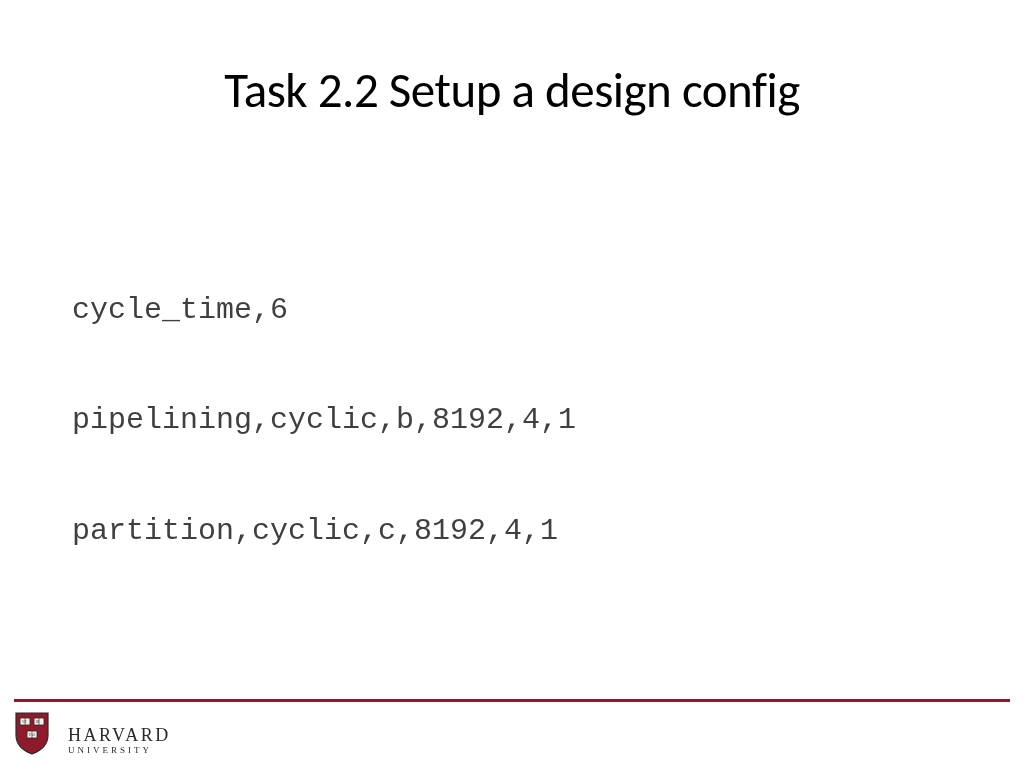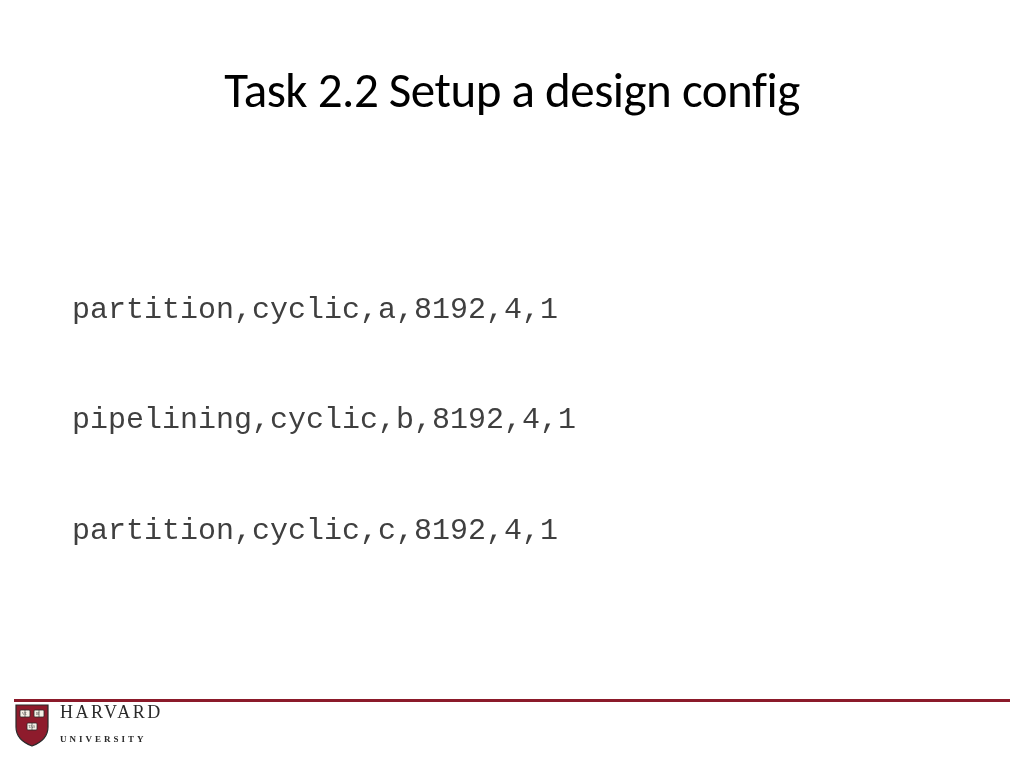--- a/index.html
+++ b/index.html
@@ -35,24 +35,24 @@
     position: absolute;
     left: 14px;
     right: 14px;
     bottom: 66px;
     height: 3px;
     background: #8b1a2a;
   }
   .footer {
     position: absolute;
     left: 14px;
-    bottom: 21px;
+    bottom: 13px;
     display: flex;
-    align-items: flex-start;
-    gap: 10px;
+    align-items: flex-end;
+    gap: 18px;
   }
   .crest {
     width: 36px;
     height: 44px;
     position: relative;
   }
   .crest svg { width: 36px; height: 44px; display: block; }
   .brand-text {
     display: flex;
     flex-direction: column;
@@ -61,33 +61,33 @@
     color: #2a2a2a;
   }
   .brand-main {
     font-size: 18px;
     letter-spacing: 2.5px;
     font-weight: 400;
   }
   .brand-sub {
     font-size: 9px;
     letter-spacing: 3px;
-    margin-top: 14px;
-    font-weight: 700;
+    margin-top: 2px;
+    font-weight: 400;
   }
 </style>
 </head>
 <body>
 
 <div class="slide">
 
   <h1 class="title">Task 2.2 Setup a design config</h1>
 
   <div class="code-block">
-    <div>partition,cyclic,a,8192,4,1</div>
+    <div>cycle_time,6</div>
     <div>pipelining,cyclic,b,8192,4,1</div>
     <div>partition,cyclic,c,8192,4,1</div>
     
   </div>
 
   <div class="footer-line"></div>
 
   <div class="footer">
     <div class="crest">
       <svg viewBox="0 0 36 44">

